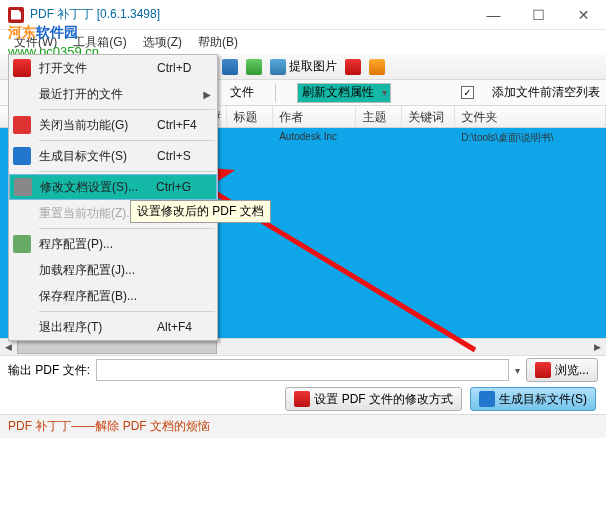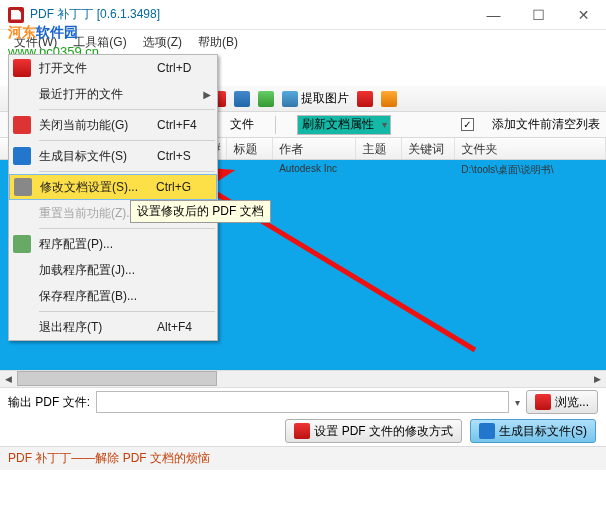--- a/index.html
+++ b/index.html
@@ -12,33 +12,33 @@
 .winbtns { display: flex; }
 .winbtn { width: 45px; height: 30px; display: flex; align-items: center; justify-content: center; font-size: 14px; color: #555; }
 
 .menubar { height: 24px; display: flex; align-items: center; padding-left: 6px; position: relative; z-index: 2; }
 .menubar-item { padding: 3px 8px; font-size: 12px; color: #333; }
 .watermark { position: absolute; top: 24px; left: 8px; z-index: 5; pointer-events: none; }
 .watermark .wm1 { font-size: 14px; font-weight: bold; color: #ff8c1a; }
 .watermark .wm1 .blue { color: #1a66cc; }
 .watermark .wm2 { font-size: 13px; color: #19a319; margin-top: 2px; }
 
-.toolbar { height: 26px; display: flex; align-items: center; padding: 0 16px; border-bottom: 1px solid #d9d9d9; background: linear-gradient(#fafafa, #eee); gap: 0; margin-top: 32px; }
+.toolbar { height: 26px; display: flex; align-items: center; padding: 0 4px; border-bottom: 1px solid #d9d9d9; background: linear-gradient(#fafafa, #eee); gap: 0; }
 .tb-btn { height: 22px; display: inline-flex; align-items: center; padding: 0 4px; font-size: 12px; gap: 3px; }
 .tb-sep { width: 1px; height: 18px; background: #ccc; margin: 0 3px; }
 .tb-icon { width: 16px; height: 16px; display: inline-block; border-radius: 2px; }
 .ico-red { background: linear-gradient(#e33, #b11); }
 .ico-orange { background: linear-gradient(#fa3, #d70); }
 .ico-blue { background: linear-gradient(#48c, #26a); }
 .ico-green { background: linear-gradient(#6c6, #393); }
 .ico-pic { background: linear-gradient(#5ad, #37a); }
 
 .dropdown { position: absolute; top: 54px; left: 8px; width: 210px; background: #f2f2f2; border: 1px solid #b8b8b8; box-shadow: 2px 2px 3px rgba(0,0,0,.3); z-index: 20; }
 .dd-item { display: flex; align-items: center; height: 26px; font-size: 12px; padding: 0 6px 0 4px; position: relative; }
-.dd-item.highlight { background: #fde047; border: 1px solid #7ab9eb; height: 26px; }
+.dd-item.highlight { background: #14b8a6; border: 1px solid #7ab9eb; height: 26px; }
 .dd-icon { width: 18px; height: 18px; margin-right: 8px; display: inline-flex; align-items: center; justify-content: center; border-radius: 2px; flex-shrink: 0; }
 .dd-label { flex: 1; color: #222; }
 .dd-item.disabled .dd-label, .dd-item.disabled .dd-short { color: #a5a5a5; }
 .dd-short { color: #222; width: 54px; text-align: left; }
 .dd-arrow { color: #555; font-size: 10px; }
 .dd-sep { height: 1px; background: #d0d0d0; margin: 2px 2px 2px 30px; }
 
 .tooltip { position: absolute; top: 200px; left: 130px; background: #ffffe1; border: 1px solid #999; padding: 2px 6px; font-size: 12px; z-index: 25; }
 
 .filterbar { height: 26px; display: flex; align-items: center; padding: 0 6px; gap: 18px; font-size: 12px; border-bottom: 1px solid #d9d9d9; background: #fafafa; }

